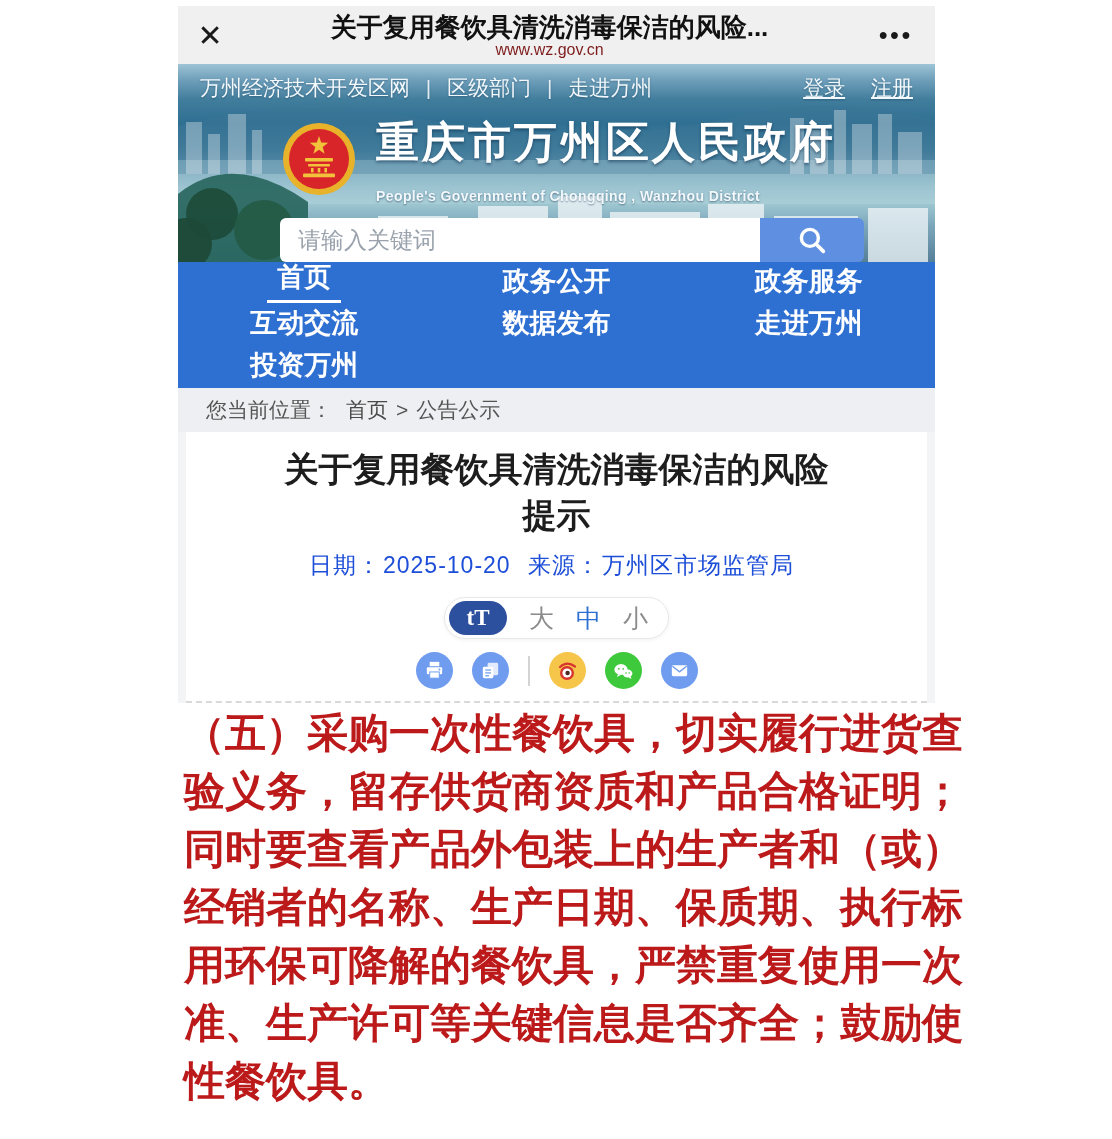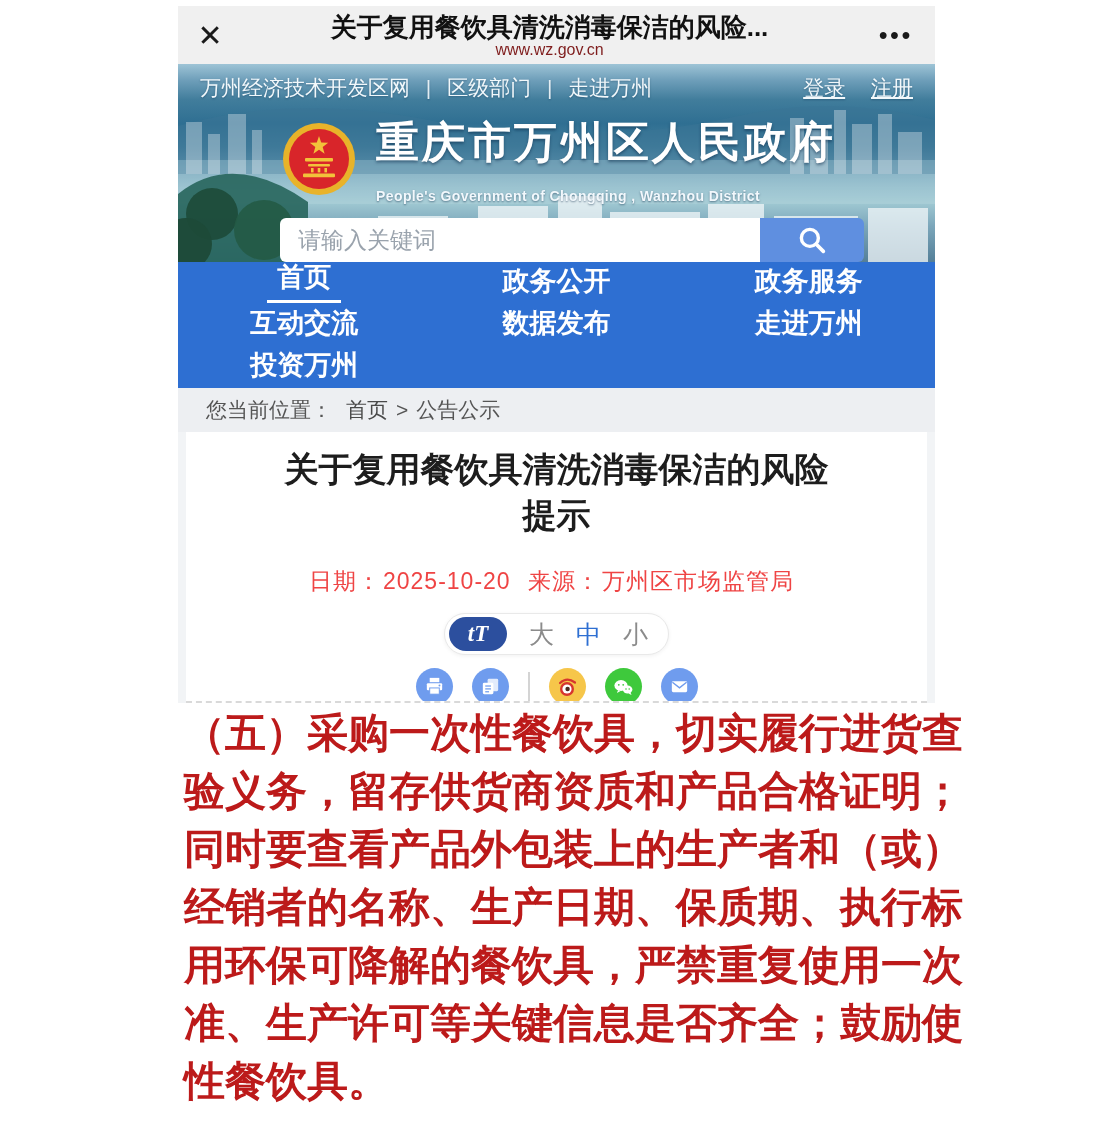--- a/index.html
+++ b/index.html
@@ -43,26 +43,26 @@
 
   
   .crumb{background:#edeff2;height:44px;display:flex;align-items:center;padding-left:28px;font-size:21px;color:#555;}
   .crumb .path{margin-left:14px;color:#4a4a4a;}
   .crumb .sep{margin:0 8px;}
 
   
   .card-zone{background:#f2f4f6;height:271px;}
   .card{background:#fff;margin:0 8px;height:269px;border-bottom:2px dashed #d9d9d9;text-align:center;overflow:hidden;}
   .art-title{margin:14px auto 0 auto;width:556px;font-size:34px;font-weight:700;color:#1d1d1d;line-height:46px;}
-  .art-meta{margin-top:28px;font-size:23px;color:#ef4444;letter-spacing:1px;}
+  .art-meta{margin-top:12px;font-size:23px;color:#1d4ed8;letter-spacing:1px;}
   .art-meta .v{margin:0 10px 0 2px;}
   .fs-pill{display:inline-flex;align-items:center;margin-top:16px;height:40px;background:#fff;
     border:1px solid #e9e9e9;border-radius:22px;box-shadow:0 1px 4px rgba(0,0,0,.06);padding:0 20px 0 4px;}
   .fs-icon{width:58px;height:34px;border-radius:17px;background:#2c4f9e;color:#fff;
-    font-family:"Liberation Serif","DejaVu Serif",serif;font-style:italic;font-weight:700;font-size:23px;
+    font-family:"Liberation Serif","DejaVu Serif",serif;font-weight:700;font-size:23px;
     display:flex;align-items:center;justify-content:center;cursor:pointer;}
   .fs-opt{font-size:25px;color:#8b8b8b;margin-left:22px;cursor:pointer;}
   .fs-opt.sel{color:#2e6fd2;}
   .share-row{margin-top:13px;display:flex;align-items:center;justify-content:center;gap:19px;}
   .share-btn{width:37px;height:37px;border-radius:50%;display:flex;align-items:center;justify-content:center;cursor:pointer;}
   .share-blue{background:#6f9cee;}
   .share-yellow{background:#f6c64a;}
   .share-green{background:#3ec93c;}
   .share-div{width:2px;height:30px;background:#d4d4d4;}
 

